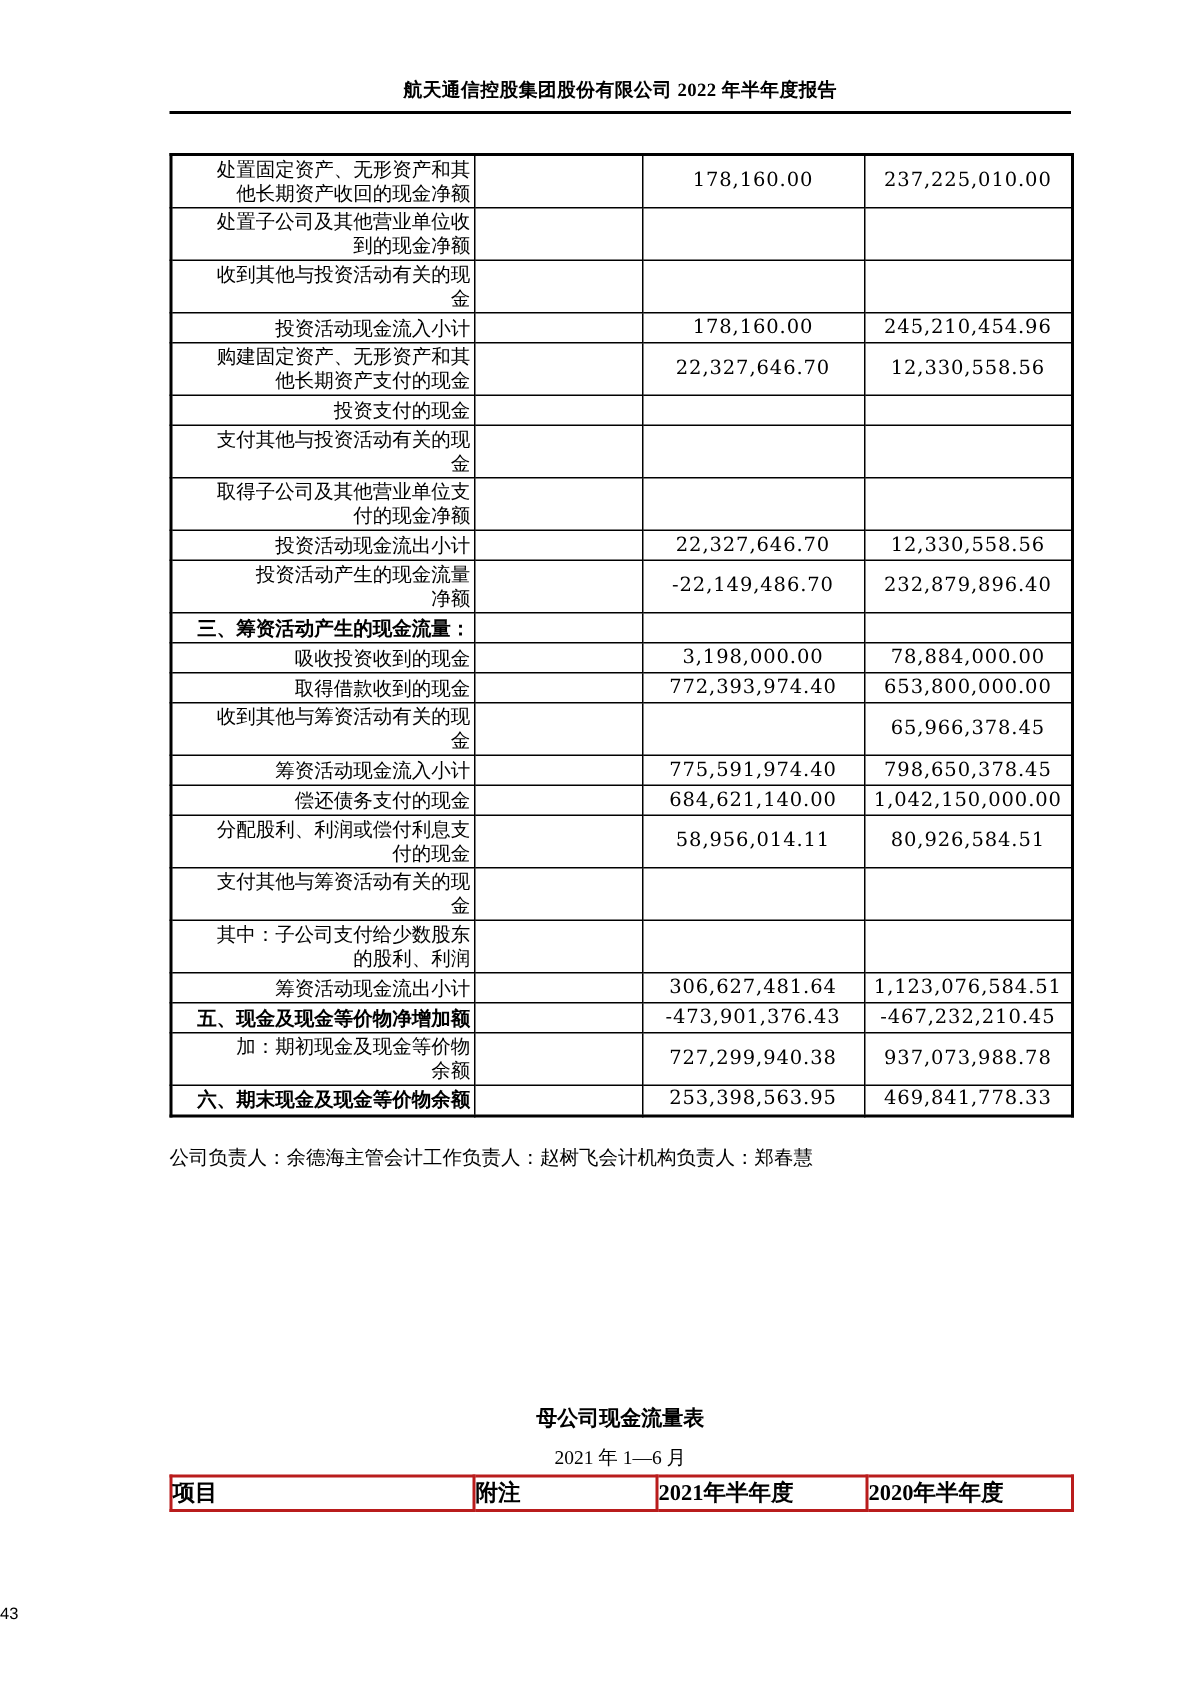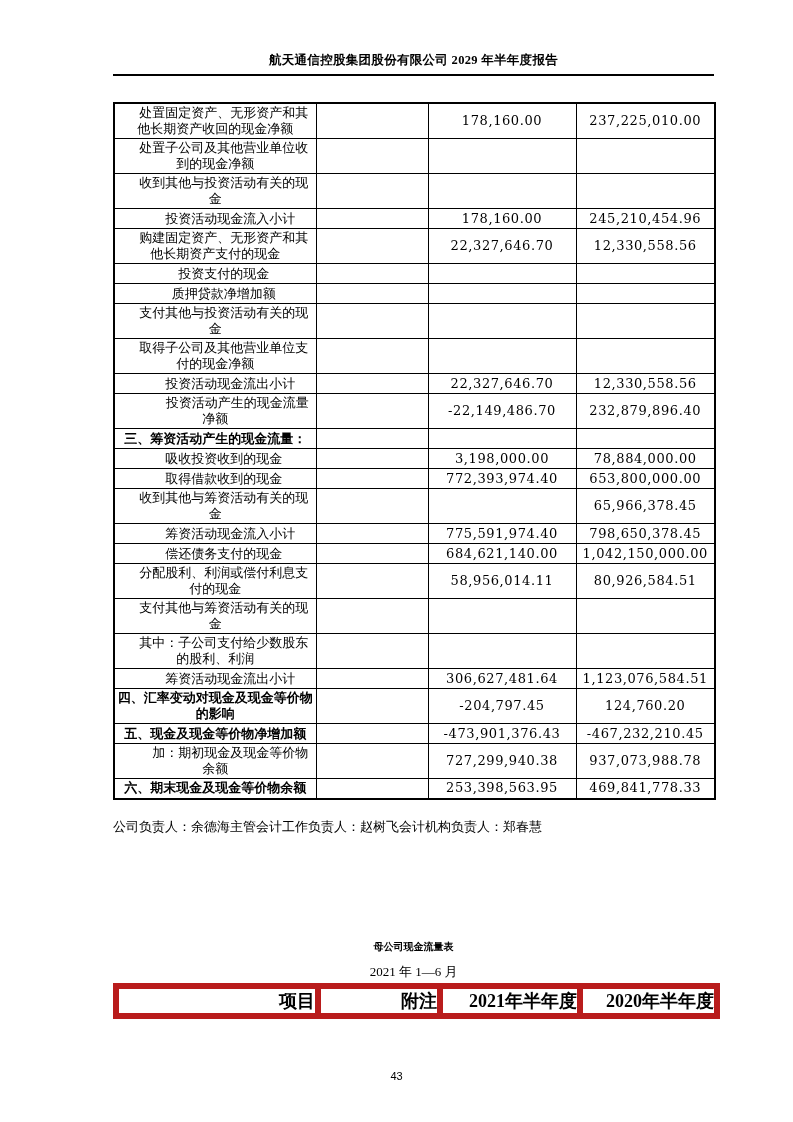--- a/index.html
+++ b/index.html
@@ -25,55 +25,55 @@
 
   table.cash-flow { width:601px; border-collapse:collapse; border:2px solid #000; table-layout:fixed; }
   table.cash-flow td {
     border:1px solid #000;
     font-size:13px; line-height:16px;
     padding:1px 2px;
     vertical-align:middle;
     height:20px;
     word-break:break-all;
   }
-  td.c-item { text-align:center; }
+  td.c-item { text-align:right; }
   td.c-item.ind1 { text-indent:17px; }
   td.c-item.ind2 { text-indent:30px; }
   td.c-item.ind3 { text-indent:44px; }
   tr.section td.c-item { font-weight:bold;font-family:Liberation Serif, serif; }
   td.c-num {
     text-align:center; padding-right:8px;
     font-family:"DejaVu Serif",serif;
     letter-spacing:0.6px;
   }
   td.c-num-last { padding-right:5px; }
 
   .signatories { margin-top:18px; font-size:13px; line-height:17px; }
 
   .lower-block { position:absolute; top:938px; left:113px; width:601px; }
-  .parent-title { text-align:center; font-size:10px; font-weight:bold; line-height:18px; }
+  .parent-title { text-align:center; font-size:14px; font-weight:bold; line-height:18px; }
   .parent-period { text-align:center; font-size:13px; line-height:16px; margin-top:8px; }
   .unit-note { text-align:right; font-size:13px; line-height:16px; margin-top:6px; padding-right:2px; }
   table.parent-table { width:601px; border-collapse:collapse; border:2px solid #000; table-layout:fixed; margin-top:3px; }
   table.parent-table td {
-    border:6px solid #b91c1c;
-    font-size:18px; font-weight:bold;
-    text-align:right; vertical-align:middle;
+    border:2px solid #b91c1c;
+    font-size:15px; font-weight:bold;
+    text-align:left; vertical-align:middle;
     height:23px;
   }
   .page-number {
     position:absolute; top:1070px; left:0; width:793px;
-    text-align:center; font-size:11px;
+    text-align:left; font-size:11px;
     font-family:"Liberation Sans","DejaVu Sans",sans-serif;
   }
 </style>
 </head>
 <body class="page">
 
-<div class="doc-header">航天通信控股集团股份有限公司 2029 年半年度报告</div>
+<div class="doc-header">航天通信控股集团股份有限公司 2022 年半年度报告</div>
 <div class="header-rule"></div>
 
 <div class="table-block">
   <table class="cash-flow">
     <colgroup>
       <col style="width:202px">
         <col style="width:112px">
         <col style="width:148px">
         <col style="width:139px">
     </colgroup>
@@ -108,26 +108,20 @@
           <td class="c-num">22,327,646.70</td>
           <td class="c-num c-num-last">12,330,558.56</td>
         </tr>
         <tr>
           <td class="c-item ind1">投资支付的现金</td>
           <td class="c-note"></td>
           <td class="c-num"></td>
           <td class="c-num c-num-last"></td>
         </tr>
         <tr>
-          <td class="c-item ind1">质押贷款净增加额</td>
-          <td class="c-note"></td>
-          <td class="c-num"></td>
-          <td class="c-num c-num-last"></td>
-        </tr>
-        <tr>
           <td class="c-item ind1">支付其他与投资活动有关的现金</td>
           <td class="c-note"></td>
           <td class="c-num"></td>
           <td class="c-num c-num-last"></td>
         </tr>
         <tr>
           <td class="c-item ind1">取得子公司及其他营业单位支付的现金净额</td>
           <td class="c-note"></td>
           <td class="c-num"></td>
           <td class="c-num c-num-last"></td>
@@ -196,26 +190,20 @@
           <td class="c-item ind1">其中：子公司支付给少数股东的股利、利润</td>
           <td class="c-note"></td>
           <td class="c-num"></td>
           <td class="c-num c-num-last"></td>
         </tr>
         <tr>
           <td class="c-item ind2">筹资活动现金流出小计</td>
           <td class="c-note"></td>
           <td class="c-num">306,627,481.64</td>
           <td class="c-num c-num-last">1,123,076,584.51</td>
-        </tr>
-        <tr class="section">
-          <td class="c-item ind0">四、汇率变动对现金及现金等价物的影响</td>
-          <td class="c-note"></td>
-          <td class="c-num">-204,797.45</td>
-          <td class="c-num c-num-last">124,760.20</td>
         </tr>
         <tr class="section">
           <td class="c-item ind0">五、现金及现金等价物净增加额</td>
           <td class="c-note"></td>
           <td class="c-num">-473,901,376.43</td>
           <td class="c-num c-num-last">-467,232,210.45</td>
         </tr>
         <tr>
           <td class="c-item ind2">加：期初现金及现金等价物余额</td>
           <td class="c-note"></td>

